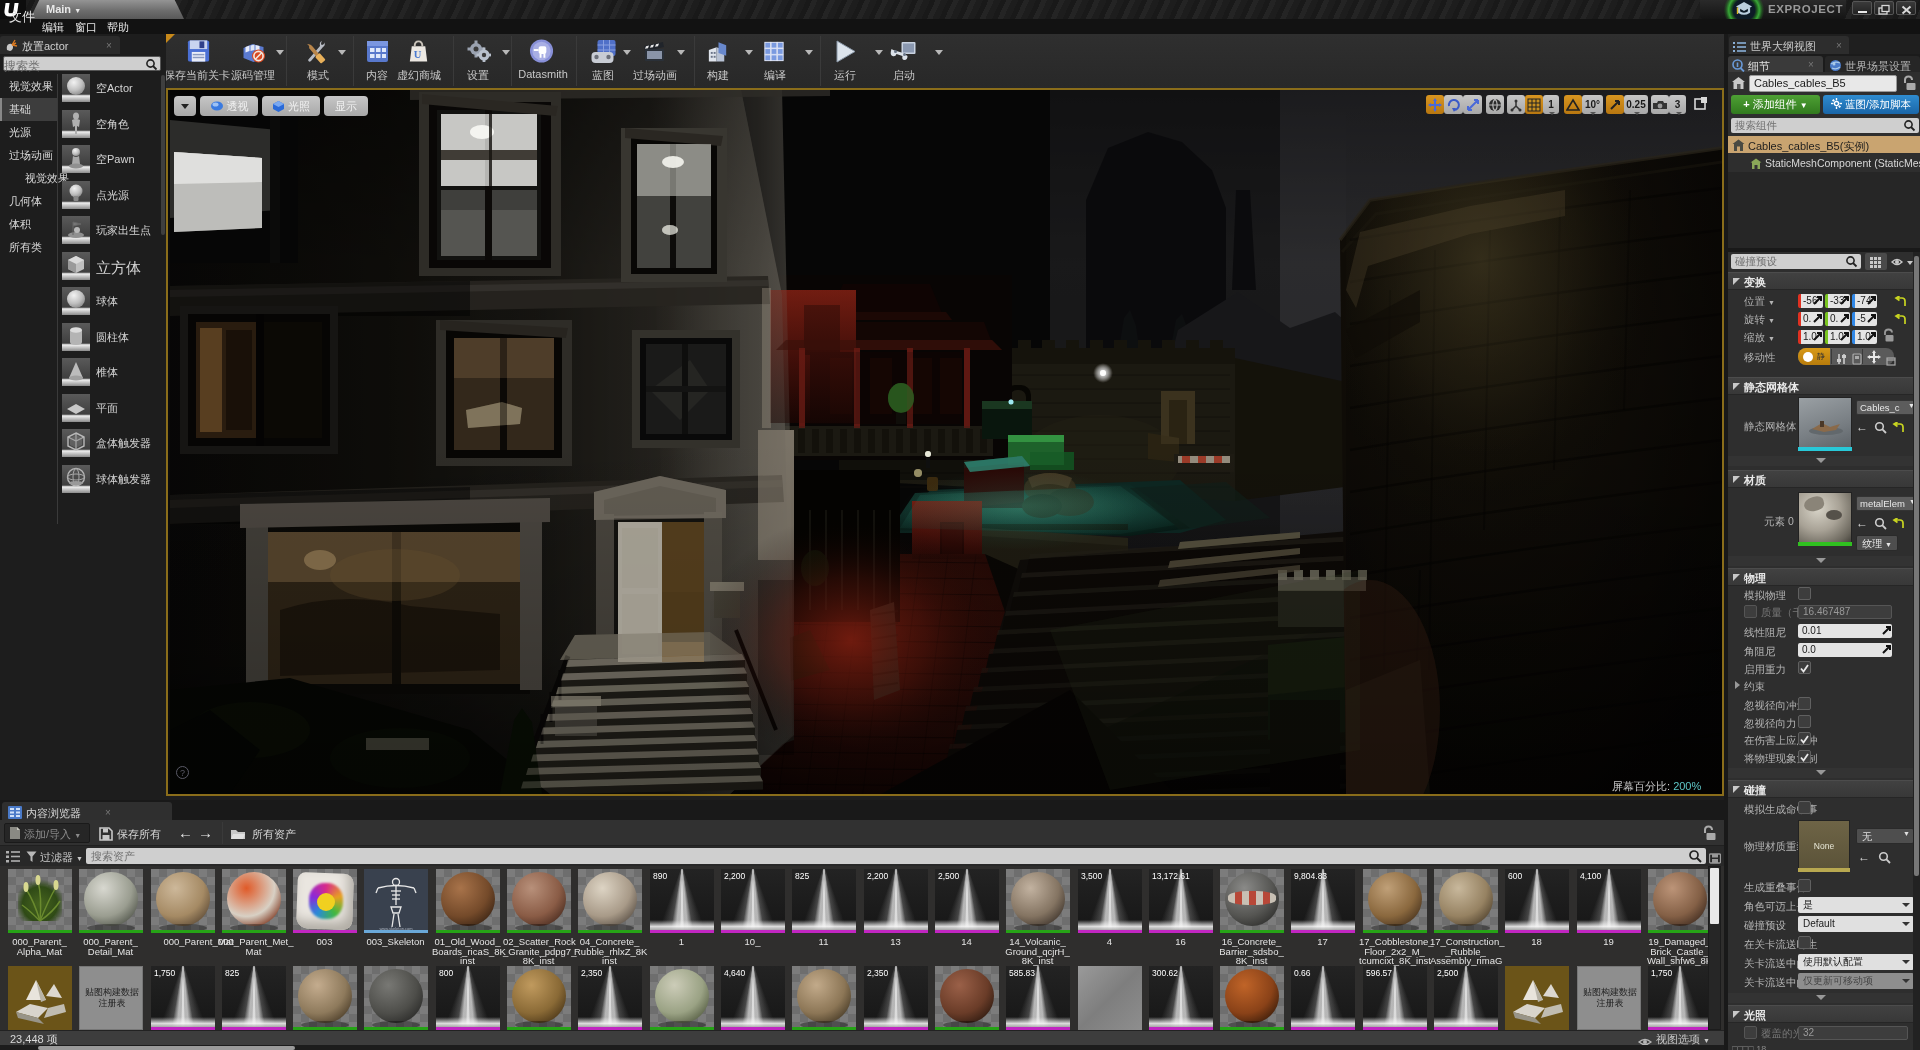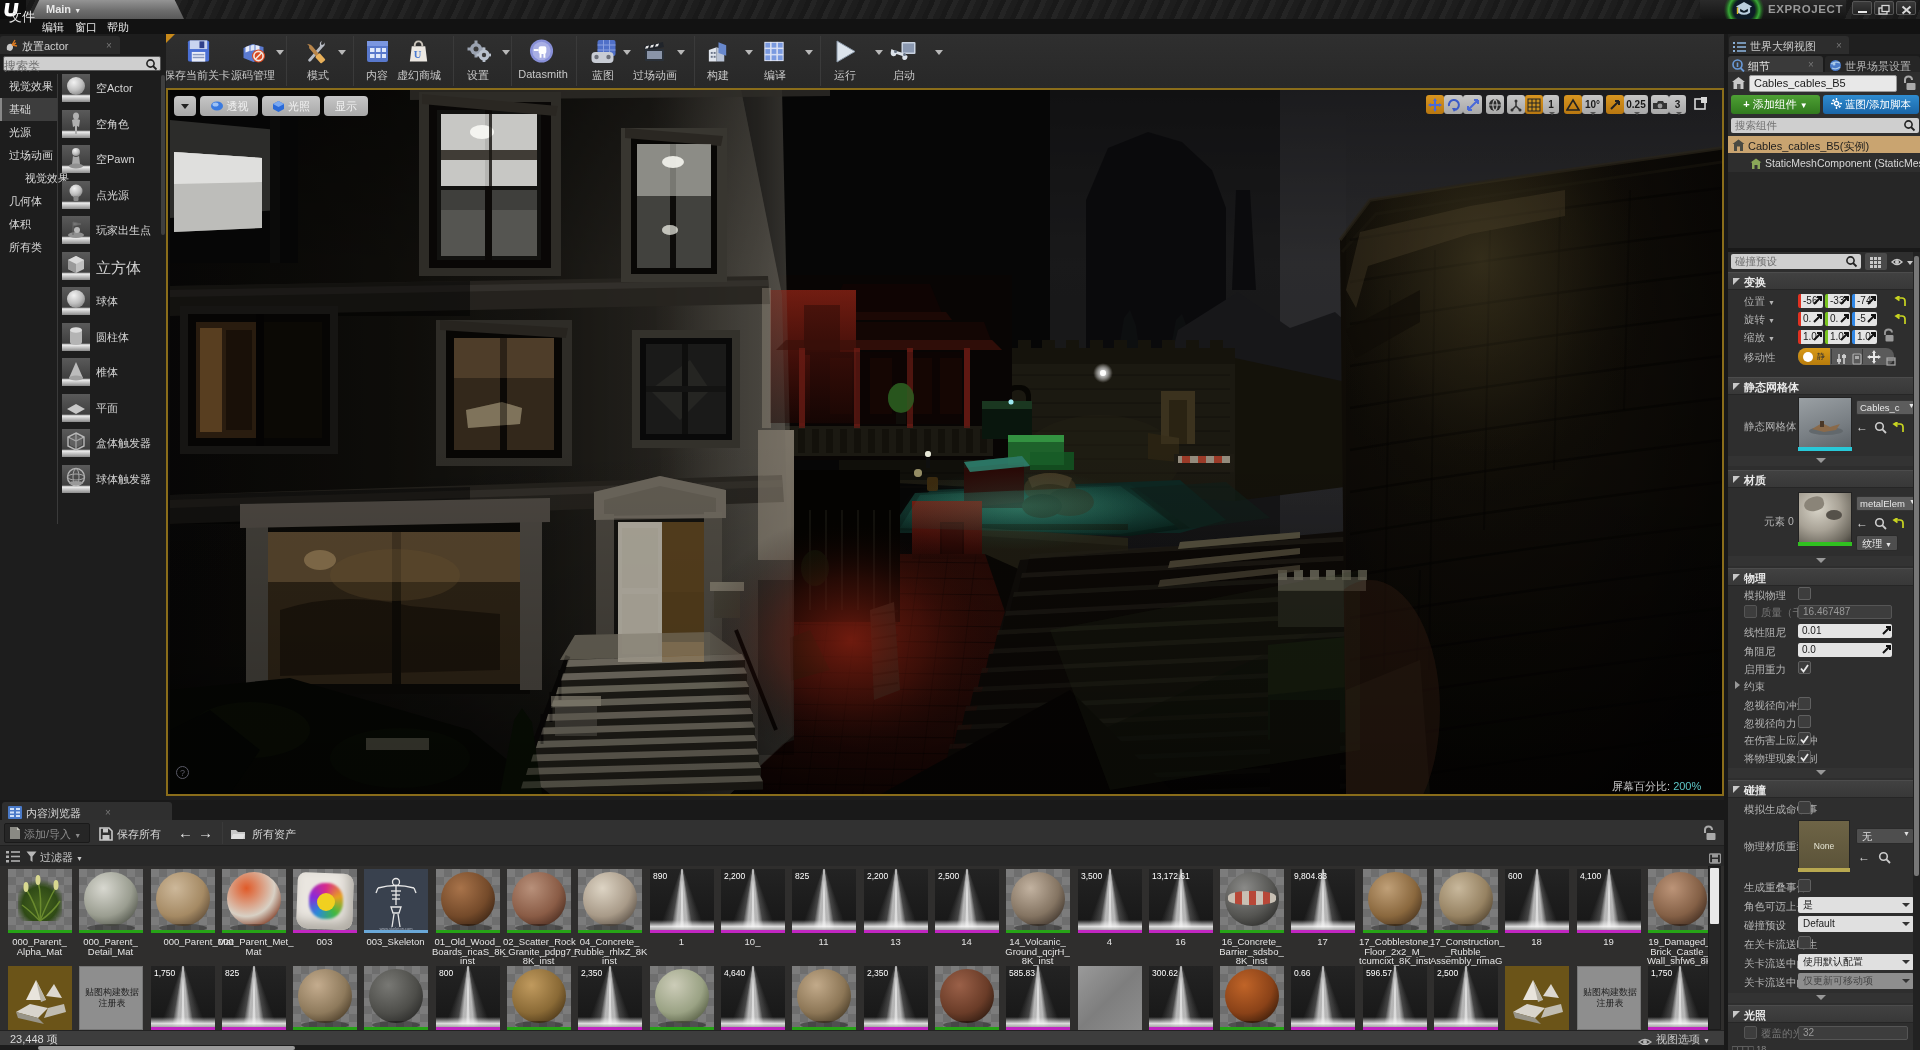--- a/index.html
+++ b/index.html
@@ -1222,20 +1222,27 @@
         <g fill="#b0b0b0">
           <rect x="0" y="1" width="3" height="2.5"></rect>
           <rect x="0" y="5.5" width="3" height="2.5"></rect>
           <rect x="0" y="10" width="3" height="2.5"></rect>
         </g>
       </svg></div>
 <div class="a" style="left:26px;top:849px"><svg width="11" height="12">
         <path d="M0.5 0.5 L10.5 0.5 L6.5 5.5 L6.5 11 L4.5 9.5 L4.5 5.5Z" fill="#b8b8b8"></path>
       </svg></div>
 <div class="a cjk" style="left:40px;top:850px;color:#c8c8c8;font-size:11px">过滤器 <span style="font-size:7px">▼</span></div>
+<div class="a" style="left:86px;top:848px;width:1620px;height:16px;background:#cfcfcf;border-radius:2px">
+      <span class="cjk" style="position:absolute;left:5px;top:1px;color:#707070;font-size:11px">搜索资产</span>
+      <svg style="position:absolute;right:4px;top:1px" width="14" height="14">
+        <circle cx="6" cy="6" r="4" fill="none" stroke="#222" stroke-width="1.7"></circle>
+        <line x1="9" y1="9" x2="13" y2="13" stroke="#222" stroke-width="1.9"></line>
+      </svg>
+    </div>
 <div class="a" style="left:1709px;top:850px"><svg width="12" height="12">
         <rect x="0.5" y="2" width="11" height="9" rx="1" fill="none" stroke="#999" stroke-width="1.3"></rect>
         <rect x="3" y="2" width="6" height="3.5" fill="#999"></rect>
         <rect x="3" y="7" width="6" height="4" fill="#999"></rect>
       </svg></div>
 <div class="a" style="left:0;top:866px;width:1724px;height:164px;background:#2f2e2d"></div>
 <div class="a" style="left:8px;top:869px;width:64px;height:64px;overflow:hidden;background-image:linear-gradient(45deg,#6e6e6e 25%,transparent 25%,transparent 75%,#6e6e6e 75%),linear-gradient(45deg,#6e6e6e 25%,#7c7c7c 25%,#7c7c7c 75%,#6e6e6e 75%);background-size:16px 16px;background-position:0 0,8px 8px;background-color:#7c7c7c">
       <div style="position:absolute;left:10px;top:8px;width:44px;height:44px;background:radial-gradient(circle at 50% 62%,#47651f,#2f4a16 50%,rgba(40,60,15,0) 72%)"></div>
       <svg style="position:absolute;left:6px;top:2px" width="52" height="58">
         <g stroke="#6a8a2e" stroke-width="1.5" fill="none">

